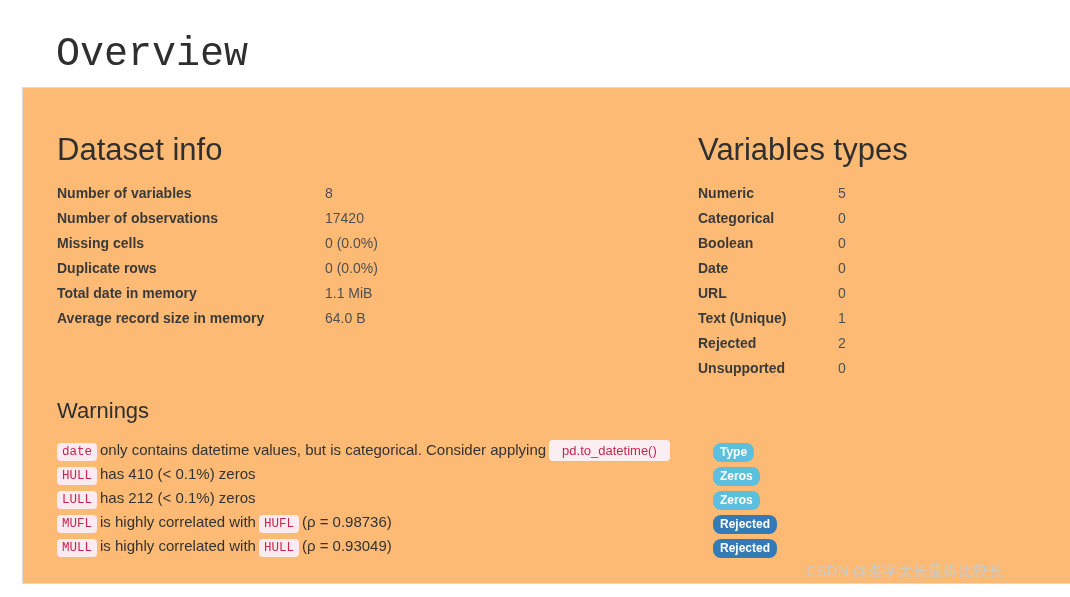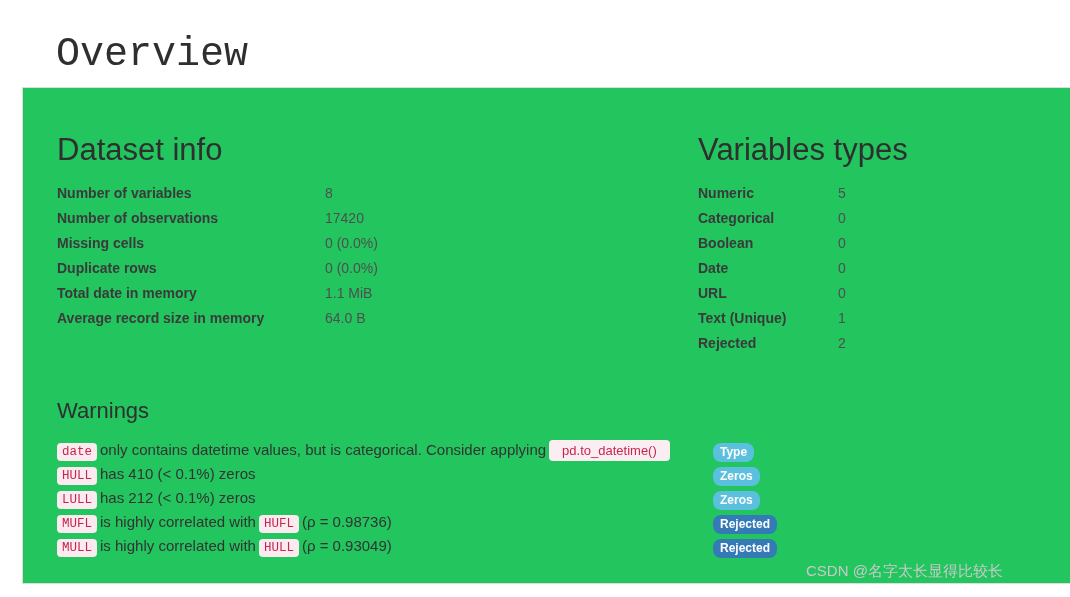--- a/index.html
+++ b/index.html
@@ -33,21 +33,21 @@
 
   
   #overview-panel {
     position: absolute;
     left: 22px;
     top: 87px;
     width: 1048px;
     height: 497px;
     border: 1px solid #dddddd;
     border-right: none;
-    background: #22c55e;
+    background: #fdba74;
   }
 
   
   .cols {
     position: absolute;
     left: 0;
     top: 0;
     width: 100%;
   }
 
@@ -239,20 +239,24 @@
             <td class="v">0</td>
           </tr>
           <tr>
             <td class="k">Text (Unique)</td>
             <td class="v">1</td>
           </tr>
           <tr>
             <td class="k">Rejected</td>
             <td class="v">2</td>
           </tr>
+          <tr>
+            <td class="k">Unsupported</td>
+            <td class="v">0</td>
+          </tr>
         </tbody>
       </table>
     </div>
 
   </div>
 
   <div id="warnings-block">
     <div id="warnings-heading">Warnings</div>
 
     <table class="warnings">

